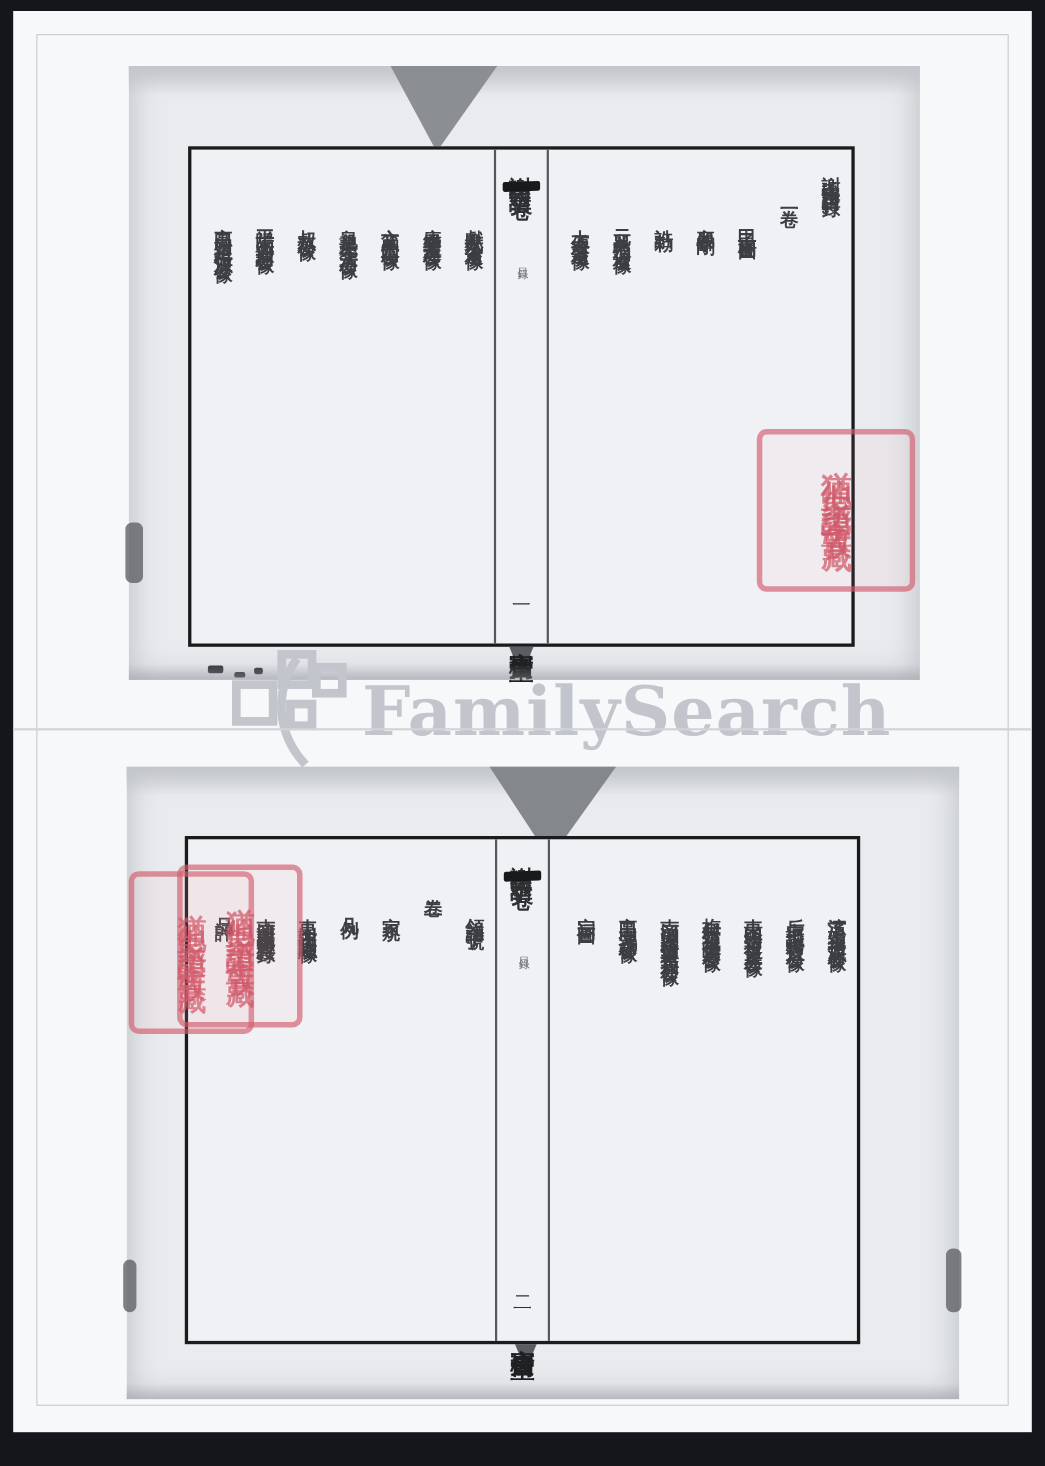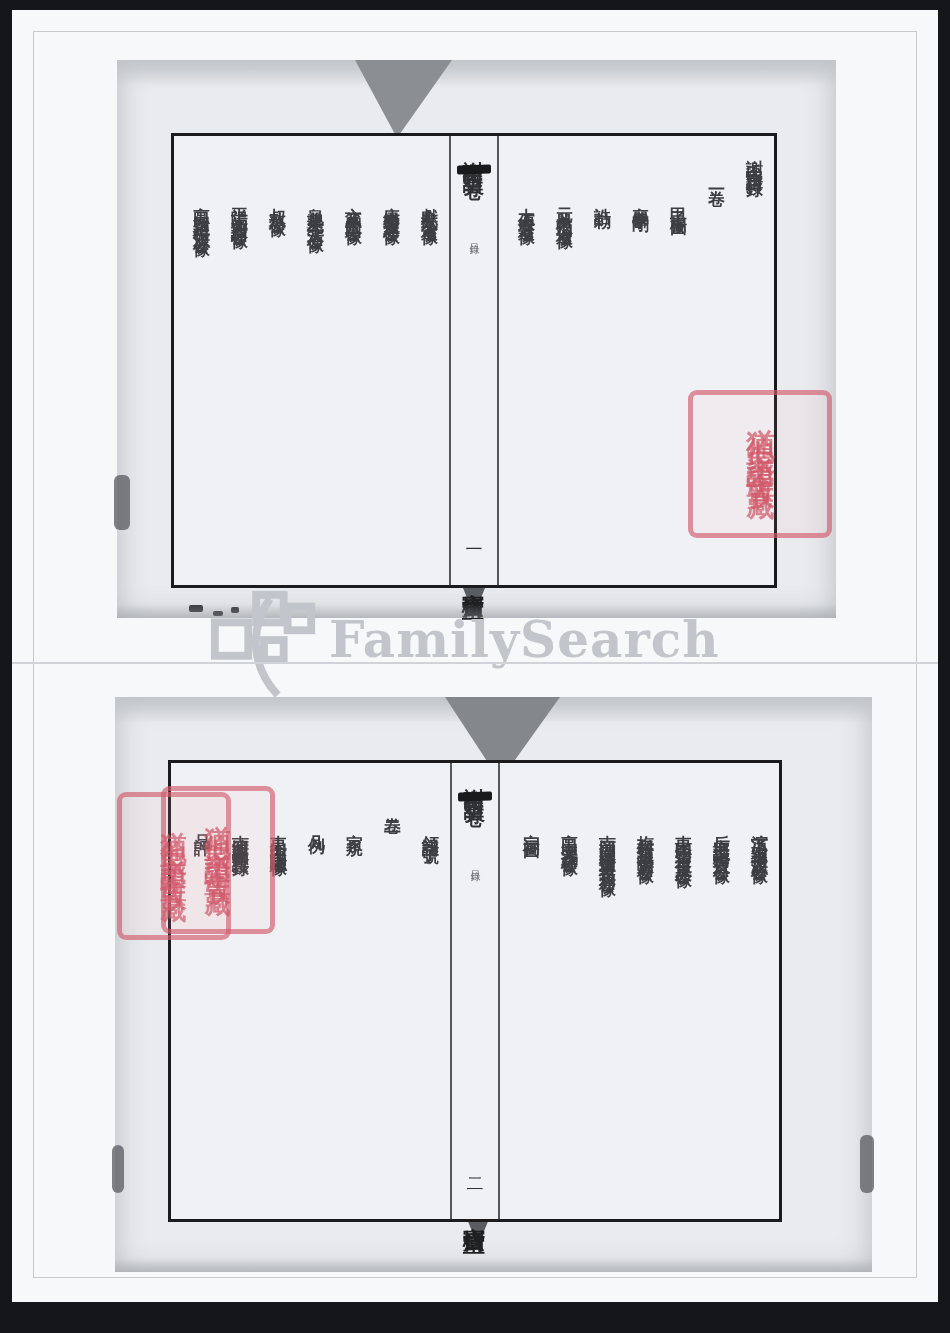--- a/index.html
+++ b/index.html
@@ -61,21 +61,21 @@
     font-size:28px;line-height:40px;letter-spacing:9px;font-weight:700;
     color:rgba(208,88,104,.72);}
   .seal-top{left:571px;top:330px;width:134px;height:138px;}
   .seal-b1{left:2px;top:95px;width:104px;height:138px;}
   .seal-b2{left:46px;top:89px;width:104px;height:138px;}
   .seal-b1 .seal-text,.seal-b2 .seal-text{font-size:26px;line-height:36px;height:110px;}
   
   .watermark{position:absolute;left:193px;top:578px;display:flex;
     align-items:flex-start;z-index:5;}
   .wm-icon{width:118px;height:112px;}
-  .wm-text{font-family:"DejaVu Serif",serif;font-size:50px;color:#c2c5cb;
+  .wm-text{font-family:"DejaVu Serif",serif;font-size:62px;color:#c2c5cb;
     letter-spacing:1px;margin:22px 0 0 6px;font-weight:600;}
   .artifact-line{position:absolute;left:0;top:652px;width:926px;height:2px;
     background:#d0d3d7;z-index:6;}
 </style>
 </head>
 <body>
 
 <div class="sheet">
   <div class="inner-border"></div>
 

